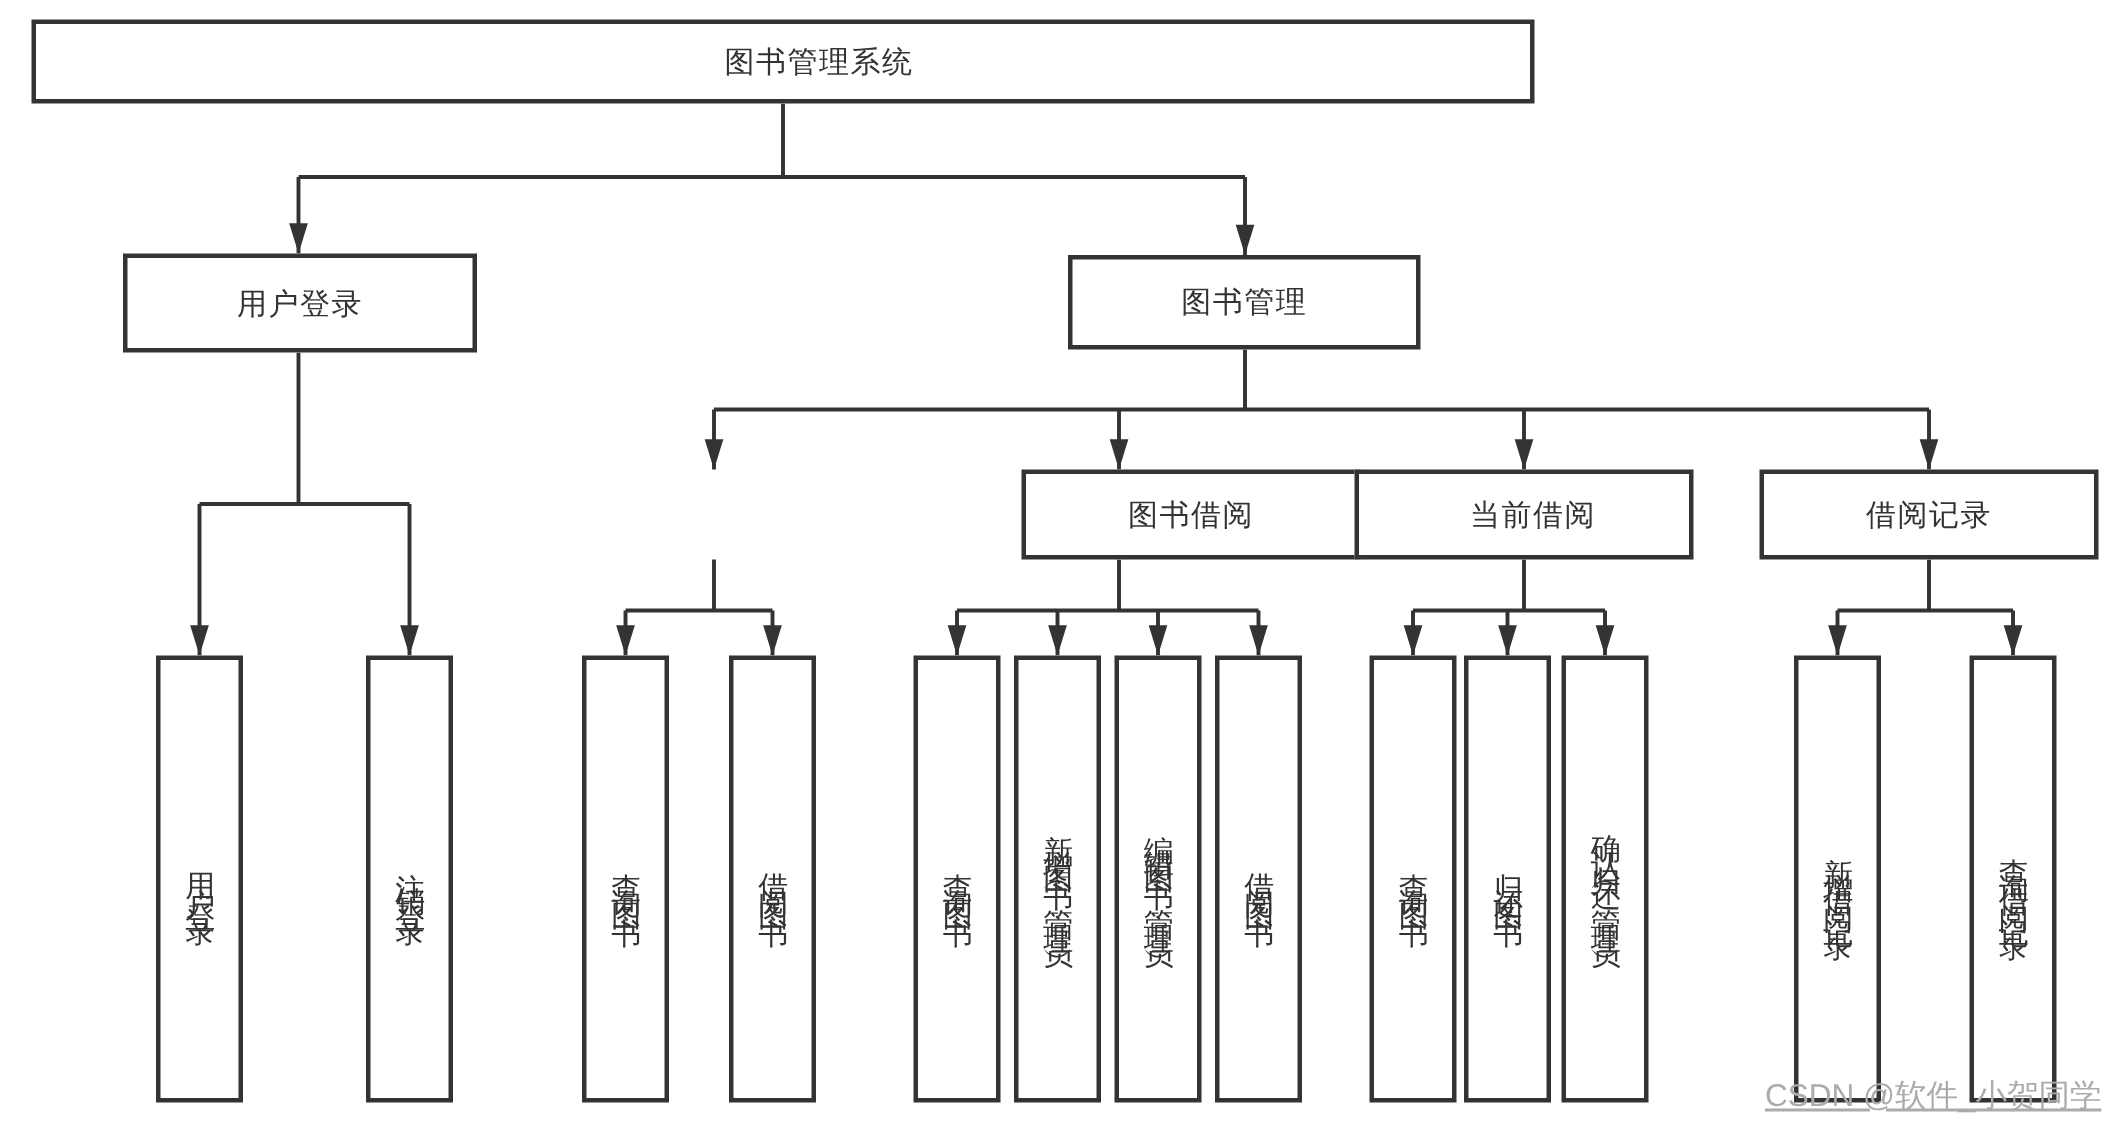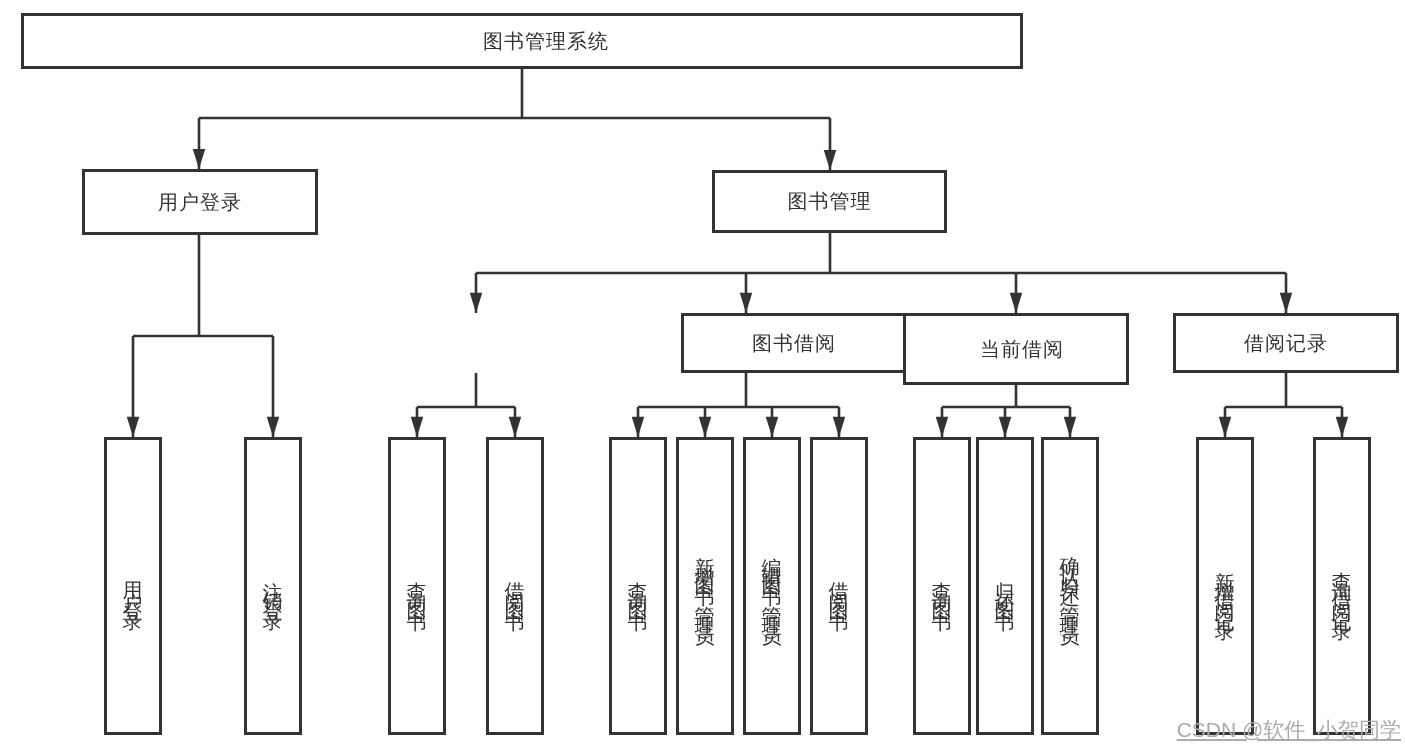--- a/index.html
+++ b/index.html
@@ -111,21 +111,21 @@
   <div class="box hbox" style="left:82px; top:169px; width:236px; height:66px;">
     <span>用户登录</span>
   </div>
   <div class="box hbox" style="left:712px; top:170px; width:235px; height:63px;">
     <span>图书管理</span>
   </div>
 
   <div class="box hbox" style="left:633px; top:313px; width:226px; height:60px;margin-left:48px;">
     <span>图书借阅</span>
   </div>
-  <div class="box hbox" style="left:903px; top:313px; width:226px; height:72px;padding-left:12px;">
+  <div class="box hbox" style="left:903px; top:313px; width:226px; height:60px;padding-left:12px;">
     <span>当前借阅</span>
   </div>
   <div class="box hbox" style="left:1173px; top:313px; width:226px; height:60px;">
     <span>借阅记录</span>
   </div>
 
   <div class="box vbox" style="left:104px; top:437px; width:58px; height:298px;">
     <span>用户登录</span>
   </div>
   <div class="box vbox" style="left:244px; top:437px; width:58px; height:298px;">

